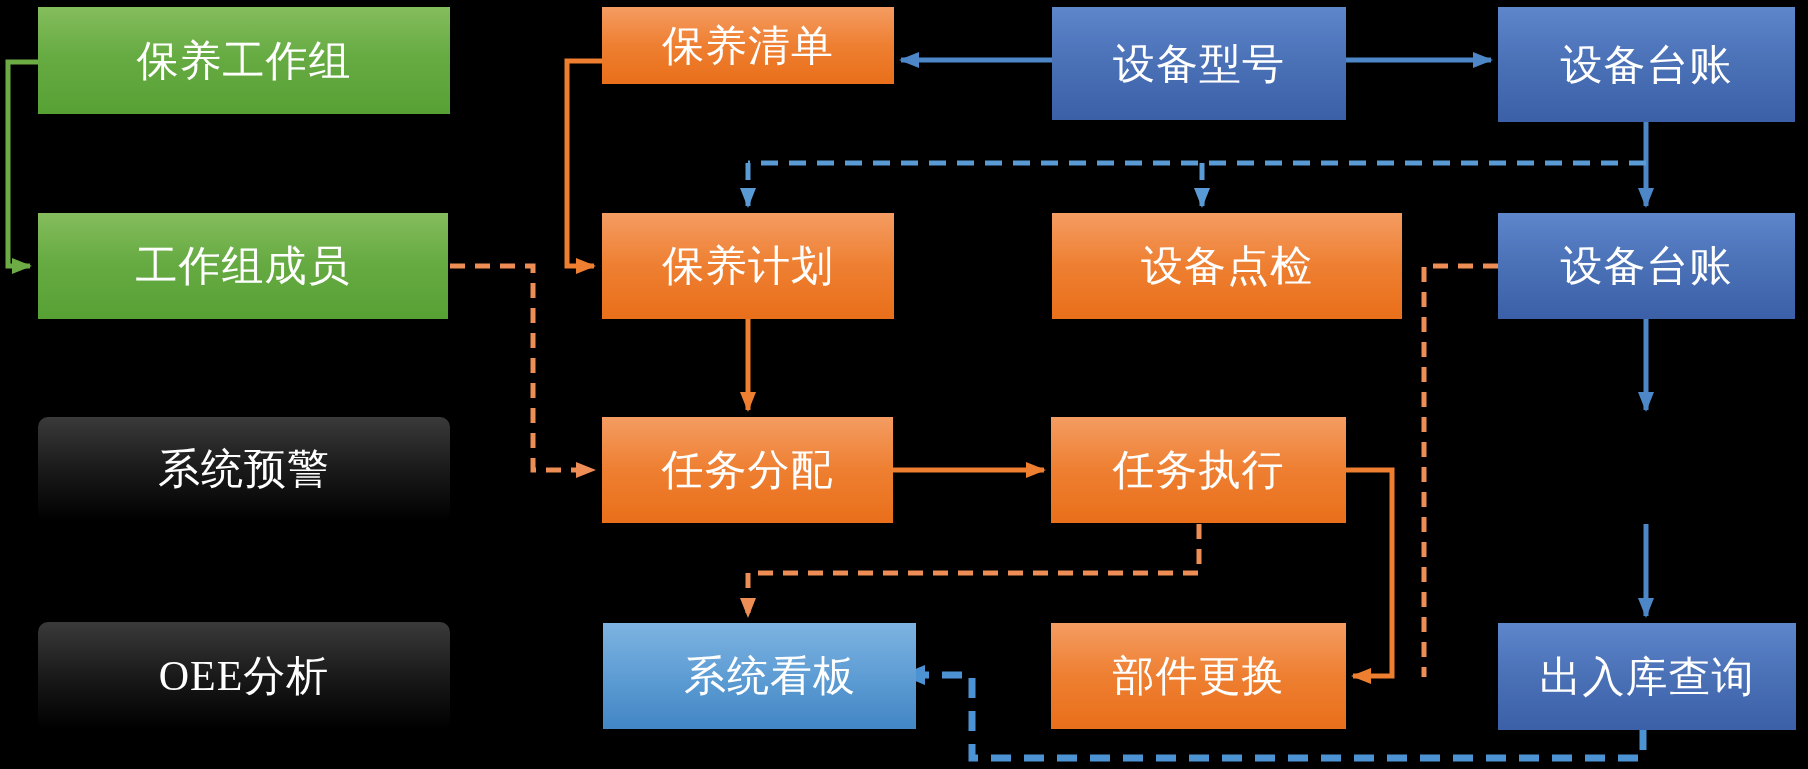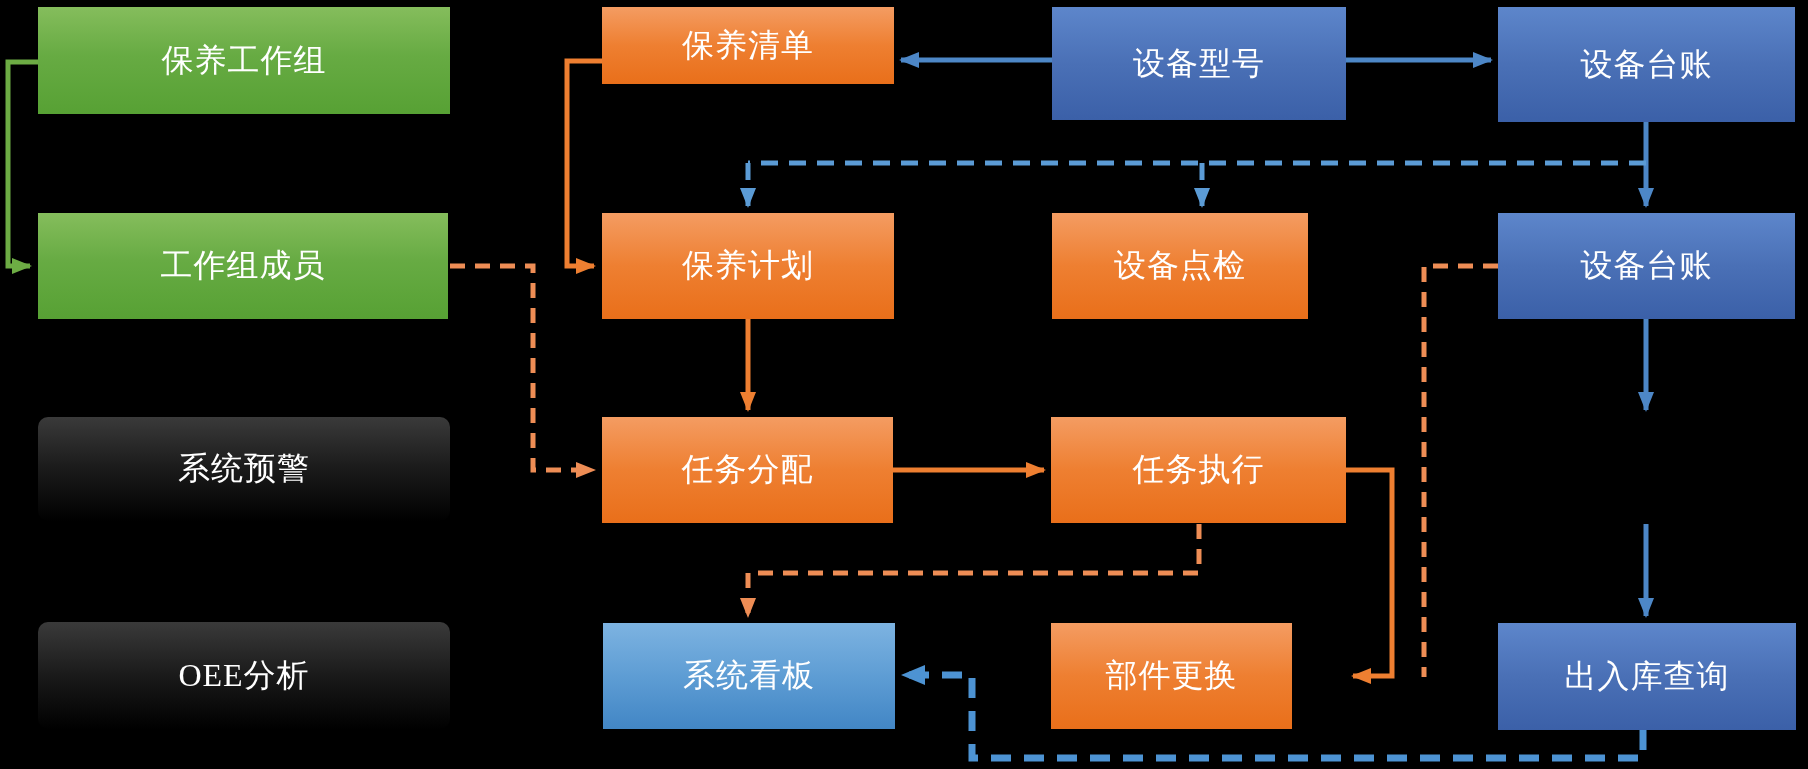--- a/index.html
+++ b/index.html
@@ -8,47 +8,47 @@
     width:1808px;height:769px;
     background:#000;
     overflow:hidden;
     font-family:"Liberation Serif","DejaVu Serif",serif;
   }
   #wires{position:absolute;left:0;top:0;z-index:1;}
   .node{
     position:absolute;
     display:flex;align-items:center;justify-content:center;
     color:#fff;
-    font-size:32px;
+    font-size:42px;
     letter-spacing:1px;
     z-index:2;
     white-space:nowrap;
   }
   .green {background:linear-gradient(180deg,#85bd5c 0%,#67ab43 45%,#57a134 100%);}
   .orange{background:linear-gradient(180deg,#f49c62 0%,#ee7f31 50%,#e96f1a 100%);}
   .blue  {background:linear-gradient(180deg,#5d86cb 0%,#4a70b6 50%,#3b60a8 100%);}
   .lightblue{background:linear-gradient(180deg,#7db3e1 0%,#5e9dd4 50%,#4286c5 100%);}
   .black {background:linear-gradient(180deg,#3a3a3a 0%,#1a1a1a 50%,#000 100%);border-radius:10px;}
 
   
   #n-maintenance-workgroup {left:38px;  top:7px;   width:412px;height:107px;}
   #n-maintenance-checklist {left:602px; top:7px;   width:292px;height:77px;}
   #n-equipment-model       {left:1052px;top:7px;   width:294px;height:113px;}
   #n-equipment-ledger      {left:1498px;top:7px;   width:297px;height:115px;}
   #n-workgroup-members     {left:38px;  top:213px; width:410px;height:106px;}
   #n-maintenance-plan      {left:602px; top:213px; width:292px;height:106px;}
-  #n-equipment-inspection  {left:1052px;top:213px; width:256px;height:106px;}
+  #n-equipment-inspection  {left:1052px;top:213px; width:350px;height:106px;}
   #n-part-data             {left:1498px;top:213px; width:297px;height:106px;}
   #n-system-alert          {left:38px;  top:417px; width:412px;height:104px;}
   #n-task-assignment       {left:602px; top:417px; width:291px;height:106px;}
   #n-task-execution        {left:1051px;top:417px; width:295px;height:106px;}
   #n-inout-operation       {left:1498px;top:417px; width:297px;height:106px;}
   #n-oee-analysis          {left:38px;  top:622px; width:412px;height:107px;}
-  #n-system-dashboard      {left:603px; top:623px; width:292px;height:106px;}
-  #n-part-replacement      {left:1051px;top:623px; width:241px;height:106px;}
+  #n-system-dashboard      {left:603px; top:623px; width:292px;height:106px;padding-left:21px;}
+  #n-part-replacement      {left:1051px;top:623px; width:295px;height:106px;}
   #n-inout-query           {left:1498px;top:623px; width:298px;height:107px;}
 
   .wire{fill:none;}
   .w-green      {stroke:#6dac44;stroke-width:5;}
   .w-orange     {stroke:#ee7f31;stroke-width:5;}
   .w-orange-dash{stroke:#ee8d55;stroke-width:5;stroke-dasharray:15 10;}
   .w-blue       {stroke:#4d87c7;stroke-width:5;}
   .w-blue-dash  {stroke:#5b9bd5;stroke-width:5;stroke-dasharray:17 11;}
   .w-blue-dash2 {stroke:#4d93d3;stroke-width:7;stroke-dasharray:20 13;}
 </style>

